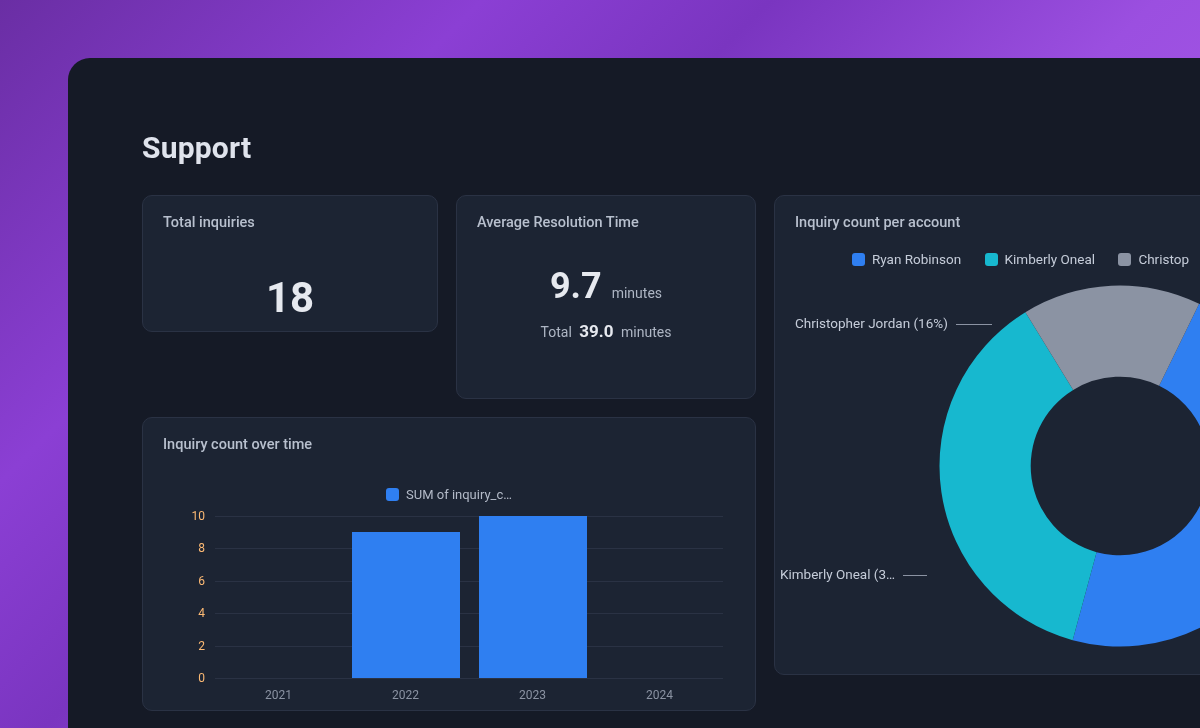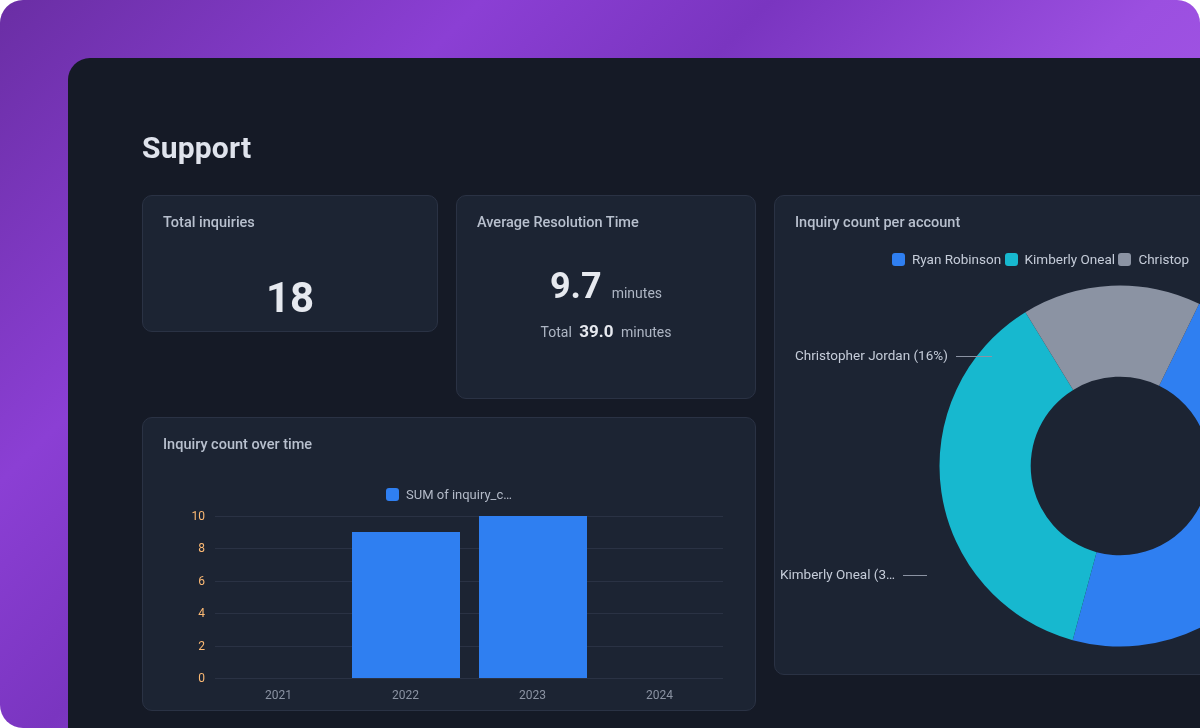--- a/index.html
+++ b/index.html
@@ -1,21 +1,20 @@
 <!DOCTYPE html>
 <html><head>
 <meta charset="utf-8">
 <style>
   * { box-sizing: border-box; margin: 0; padding: 0; }
   html, body { width: 1200px; height: 728px; overflow: hidden; font-family: -apple-system, BlinkMacSystemFont, "Segoe UI", Roboto, Helvetica, Arial, sans-serif; }
   .bg {
     width: 1200px; height: 728px;
     background: linear-gradient(135deg, #6a2ea4 0%, #8b3fd4 25%, #7a35c0 40%, #9b4fe0 60%, #b060ee 100%);
     position: relative;
-    border-radius: 23px;
   }
   .panel {
     position: absolute;
     left: 68px; top: 58px;
     width: 1200px; height: 728px;
     background: #151a26;
     border-top-left-radius: 22px;
     padding: 72px 0 0 74px;
     color: #cdd3df;
   }
@@ -76,21 +75,21 @@
   .y-tick { position:absolute; right:6px; font-size:12px; color:#fdba74; transform: translateY(-50%); }
   .plot { position:absolute; left:44px; right:4px; top:0; bottom:26px; }
   .gridline { position:absolute; left:0; right:0; height:1px; background:#2a3244; }
   .bar { position:absolute; bottom:0; width:108px; background:#2f7ff1; }
   .x-axis { position:absolute; left:44px; right:4px; bottom:0; height:20px; }
   .x-label { position:absolute; top:4px; font-size:12px; color:#8b93a3; transform:translateX(-50%); }
 
   
   .cardD { grid-column: 3; grid-row: 1 / span 2; height: 480px; width: 440px; position:relative; overflow:hidden; }
   .donut-legend { margin-top: 20px; font-size: 13.5px; color:#c5ccd9; text-align:right; padding-right:4px; white-space:nowrap; }
-  .donut-legend .item { display:inline-block; margin-left:0;text-align:center; }
+  .donut-legend .item { display:inline-block; margin-left:20px;text-align:center; }
   .donut-legend .sw { display:inline-block; width:13px; height:13px; border-radius:3px; vertical-align:-2px; margin-right:7px; }
   .donut-wrap { position:absolute; left:0; right:-120px; top:80px; bottom:0; }
   .donut-svg { position:absolute; left:155px; top:0; }
   .annot { position:absolute; font-size:13.5px; color:#c5ccd9; white-space:nowrap; }
   .annot .line { display:inline-block; vertical-align:middle; border-top:1px solid #8b93a3; margin-left:8px; }
 </style>
 </head>
 <body>
 
 <div class="bg">
@@ -124,21 +123,21 @@
           <span class="item"><span class="sw" style="background:#2f7ff1"></span><span>Ryan Robinson</span></span>
           <span class="item"><span class="sw" style="background:#17b8cf"></span><span>Kimberly Oneal</span></span>
           <span class="item"><span class="sw" style="background:#8b93a3"></span><span>Christop</span></span>
         </div>
         <div class="donut-wrap">
           <svg class="donut-svg" width="380" height="380" viewBox="0 0 200 200" id="donut-svg">
               <path d="M 141.64525894496236 14.61456560157913 A 95 95 0 0 1 75.09202802911788 191.67656697486962 L 87.67710860387938 145.35577524019862 A 47 47 0 0 0 120.60344389908664 57.75667982393915 Z" fill="#2f7ff1"></path>
               <path d="M 75.09202802911788 191.67656697486962 A 95 95 0 0 1 50.22133893284244 19.085941256410507 L 75.37266241940625 59.968834095276776 A 47 47 0 0 0 87.67710860387938 145.35577524019862 Z" fill="#17b8cf"></path>
               <path d="M 50.22133893284244 19.085941256410507 A 95 95 0 0 1 141.64525894496234 14.61456560157913 L 120.60344389908664 57.75667982393915 A 47 47 0 0 0 75.37266241940625 59.968834095276776 Z" fill="#8b93a3"></path>
             </svg>
-          <div class="annot" style="left:20px; top:71px;text-align:right;">
+          <div class="annot" style="left:20px; top:39px;text-align:right;">
             <span>Christopher Jordan (16%)</span><span class="line" style="width:36px"></span>
           </div>
           <div class="annot" style="left:5px; top:290px;">
             <span>Kimberly Oneal (3…</span><span class="line" style="width:24px"></span>
           </div>
         </div>
       </div>
 
       <div class="card cardC">
         <div class="card-title">Inquiry count over time</div>

